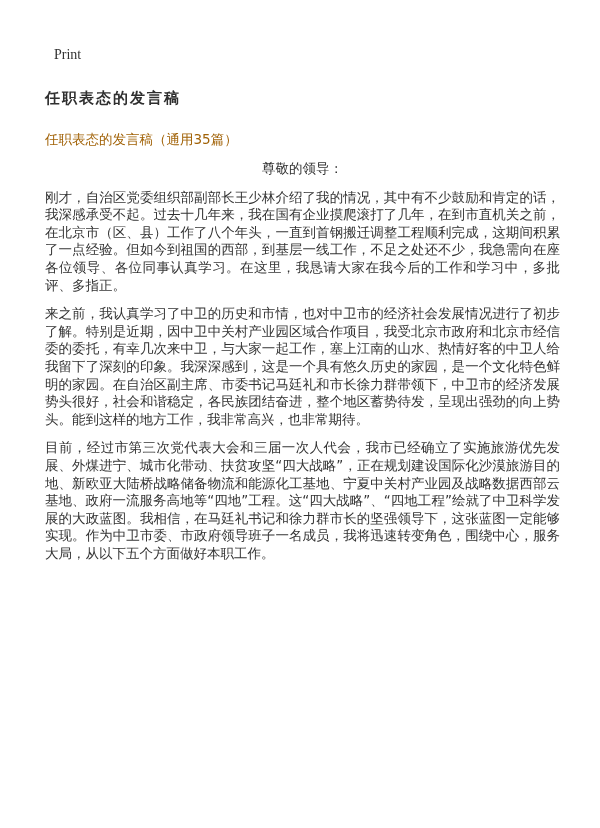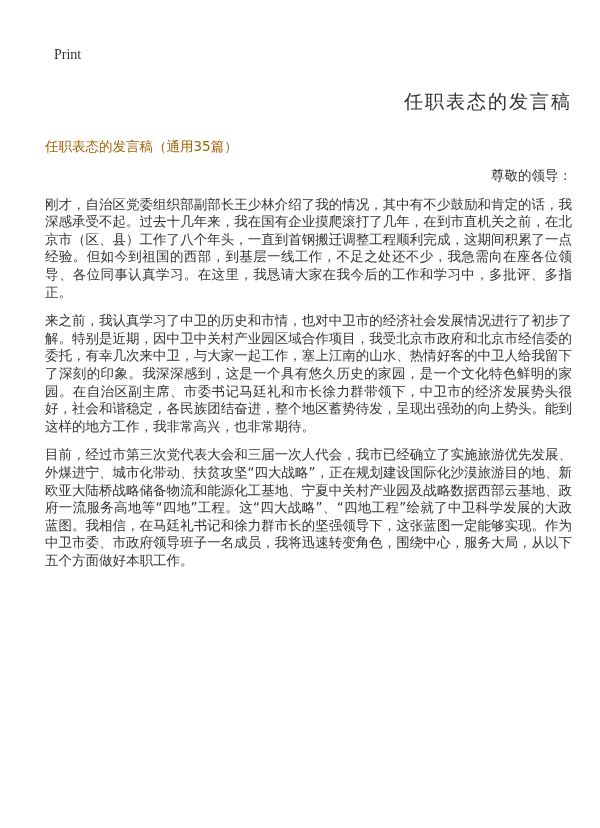--- a/index.html
+++ b/index.html
@@ -5,37 +5,37 @@
   html, body {
     margin: 0;
     padding: 0;
     background: #ffffff;
   }
   .page {
     width: 600px;
     height: 828px;
     box-sizing: border-box;
     background: #ffffff;
-    padding: 44px 28px 0 45px;
+    padding: 44px 40px 0 45px;
     font-family: "DejaVu Sans", sans-serif;
     color: #333333;
     overflow: hidden;
   }
   .print-link {
     font-family: "Liberation Serif", "DejaVu Serif", serif;
     font-size: 14px;
     color: #333333;
     margin-left: 9px;
     cursor: pointer;
     display: inline-block;
   }
   .doc-title {
-    font-size: 19px;
-    font-weight: normal;
-    text-align: right;
+    font-size: 15px;
+    font-weight: bold;
+    text-align: left;
     color: #2f2f2f;
     margin: 26px 0 0 0;
     letter-spacing: 2px;
   }
   .subtitle {
     font-size: 13.5px;
     font-weight: normal;
     margin: 23px 0 0 0;
     color: #a16207;
   }
@@ -46,21 +46,21 @@
     color: #2f2f2f;
   }
   .body-paragraph {
     font-size: 13.5px;
     line-height: 17.6px;
     text-align: justify;
     color: #333333;
     margin: 11px 0 0 0;
   }
   .body-paragraph.salutation {
-    text-align: right;
+    text-align: center;
   }
 </style>
 </head>
 <body>
 
 <div class="page">
 
   <span class="print-link">Print</span>
 
   <h1 class="doc-title">任职表态的发言稿</h1>

